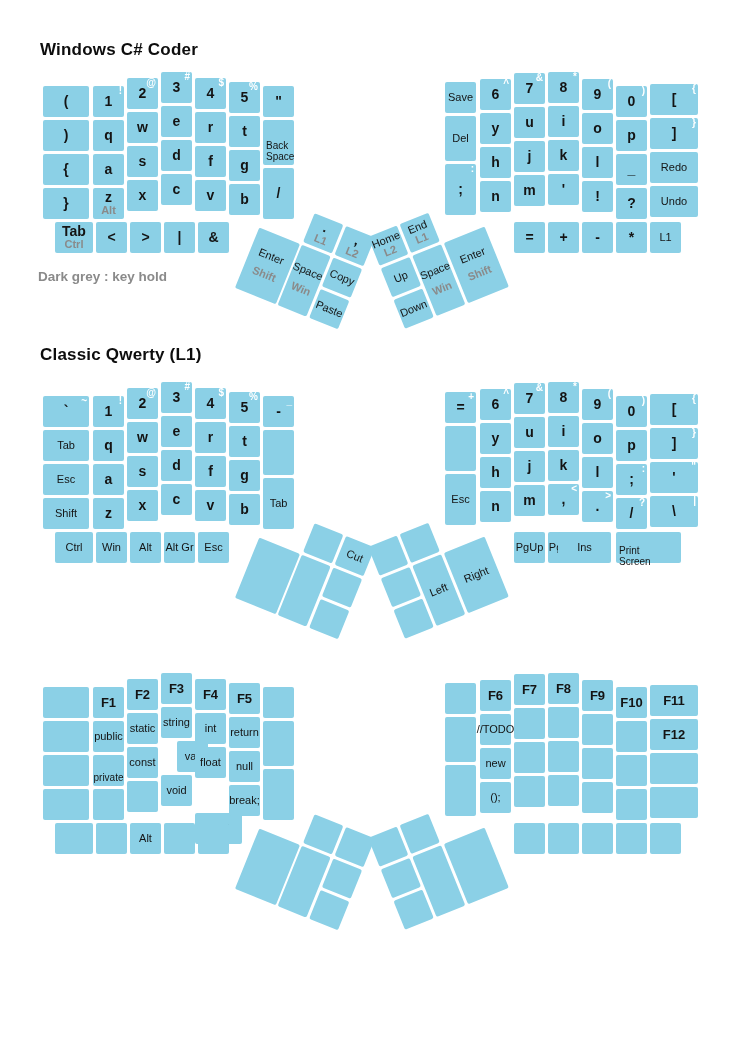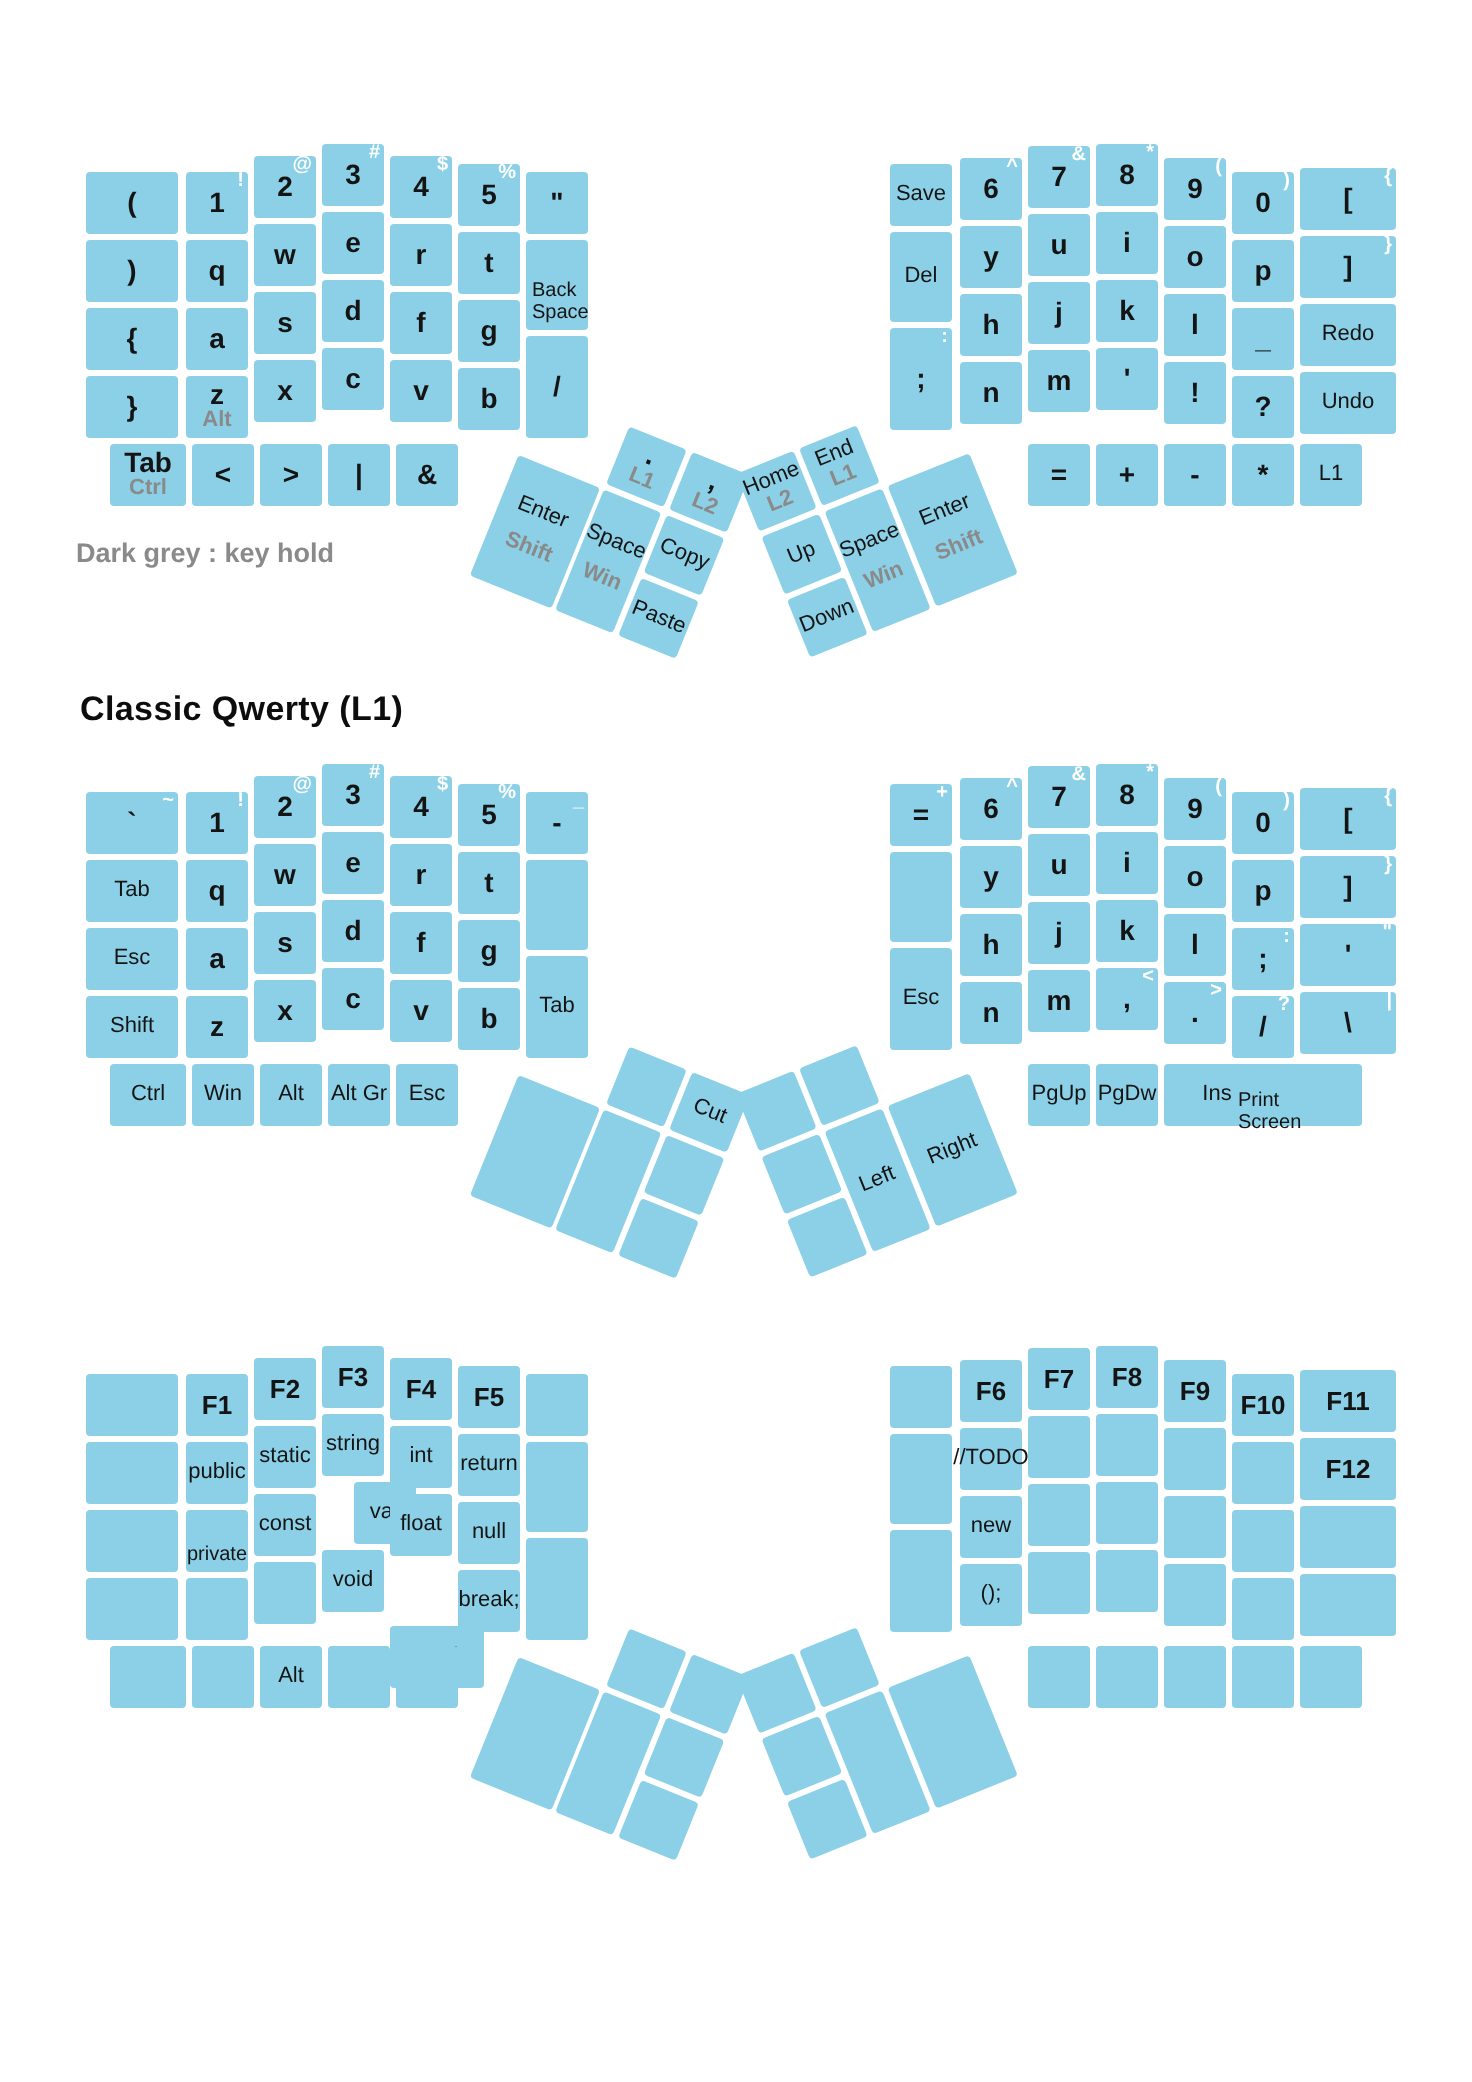--- a/index.html
+++ b/index.html
@@ -19,20 +19,21 @@
   .key .hold{font-weight:700;font-size:11px;color:var(--hold,#8a8a8a);white-space:nowrap;}
   .key .sup{position:absolute;top:0px;right:2px;font-weight:700;font-size:10px;color:#fff;}
   .key.wrap{align-items:flex-start;}
   .key.wrap .main{white-space:normal;text-align:left;padding-left:3px;line-height:1.1;}
   .thumb{position:absolute;transform-origin:0 0;}
 </style>
 </head>
 <body>
 
 <div id="sheet">
+  <div class="title" style="top:40px">Windows C# Coder</div>
   <div class="note">Dark grey : key hold</div>
   <div class="title" style="top:345px">Classic Qwerty (L1)</div>
 <div class="key" style="left: 43px; top: 86px; width: 46px; height: 31px;">
       <div class="main sym">(</div>
     </div>
     <div class="key" style="left: 43px; top: 120px; width: 46px; height: 31px;">
       <div class="main sym">)</div>
     </div>
     <div class="key" style="left: 43px; top: 154px; width: 46px; height: 31px;">
       <div class="main sym">{</div>
@@ -486,21 +487,21 @@
     <div class="key" style="left: 650px; top: 496px; width: 48px; height: 31px;">
       <div class="main sym">\</div>
       <div class="sup">|</div>
     </div>
     <div class="key" style="left: 514px; top: 532px; width: 31px; height: 31px;">
       <div class="main word">PgUp</div>
     </div>
     <div class="key" style="left: 548px; top: 532px; width: 31px; height: 31px;">
       <div class="main word">PgDw</div>
     </div>
-    <div class="key" style="left: 582px; top: 532px; width: 53px; height: 31px; text-align: right;">
+    <div class="key" style="left: 558px; top: 532px; width: 53px; height: 31px; text-align: right;">
       <div class="main word">Ins</div>
     </div>
     <div class="key wrap" style="left: 616px; top: 532px; width: 41px; height: 31px;">
       <div class="main word small">Print Screen</div>
     </div>
     <div class="key" style="left: 650px; top: 532px; width: 31px; height: 31px;"></div>
     <div class="thumb" style="left: 368px; top: 547px; transform: rotate(-22deg);">
       <div class="key" style="left: 0px; top: 0px; width: 31px; height: 31px;"></div>
       <div class="key" style="left: 34px; top: 0px; width: 31px; height: 31px;"></div>
       <div class="key" style="left: 0px; top: 34px; width: 31px; height: 31px;"></div>

